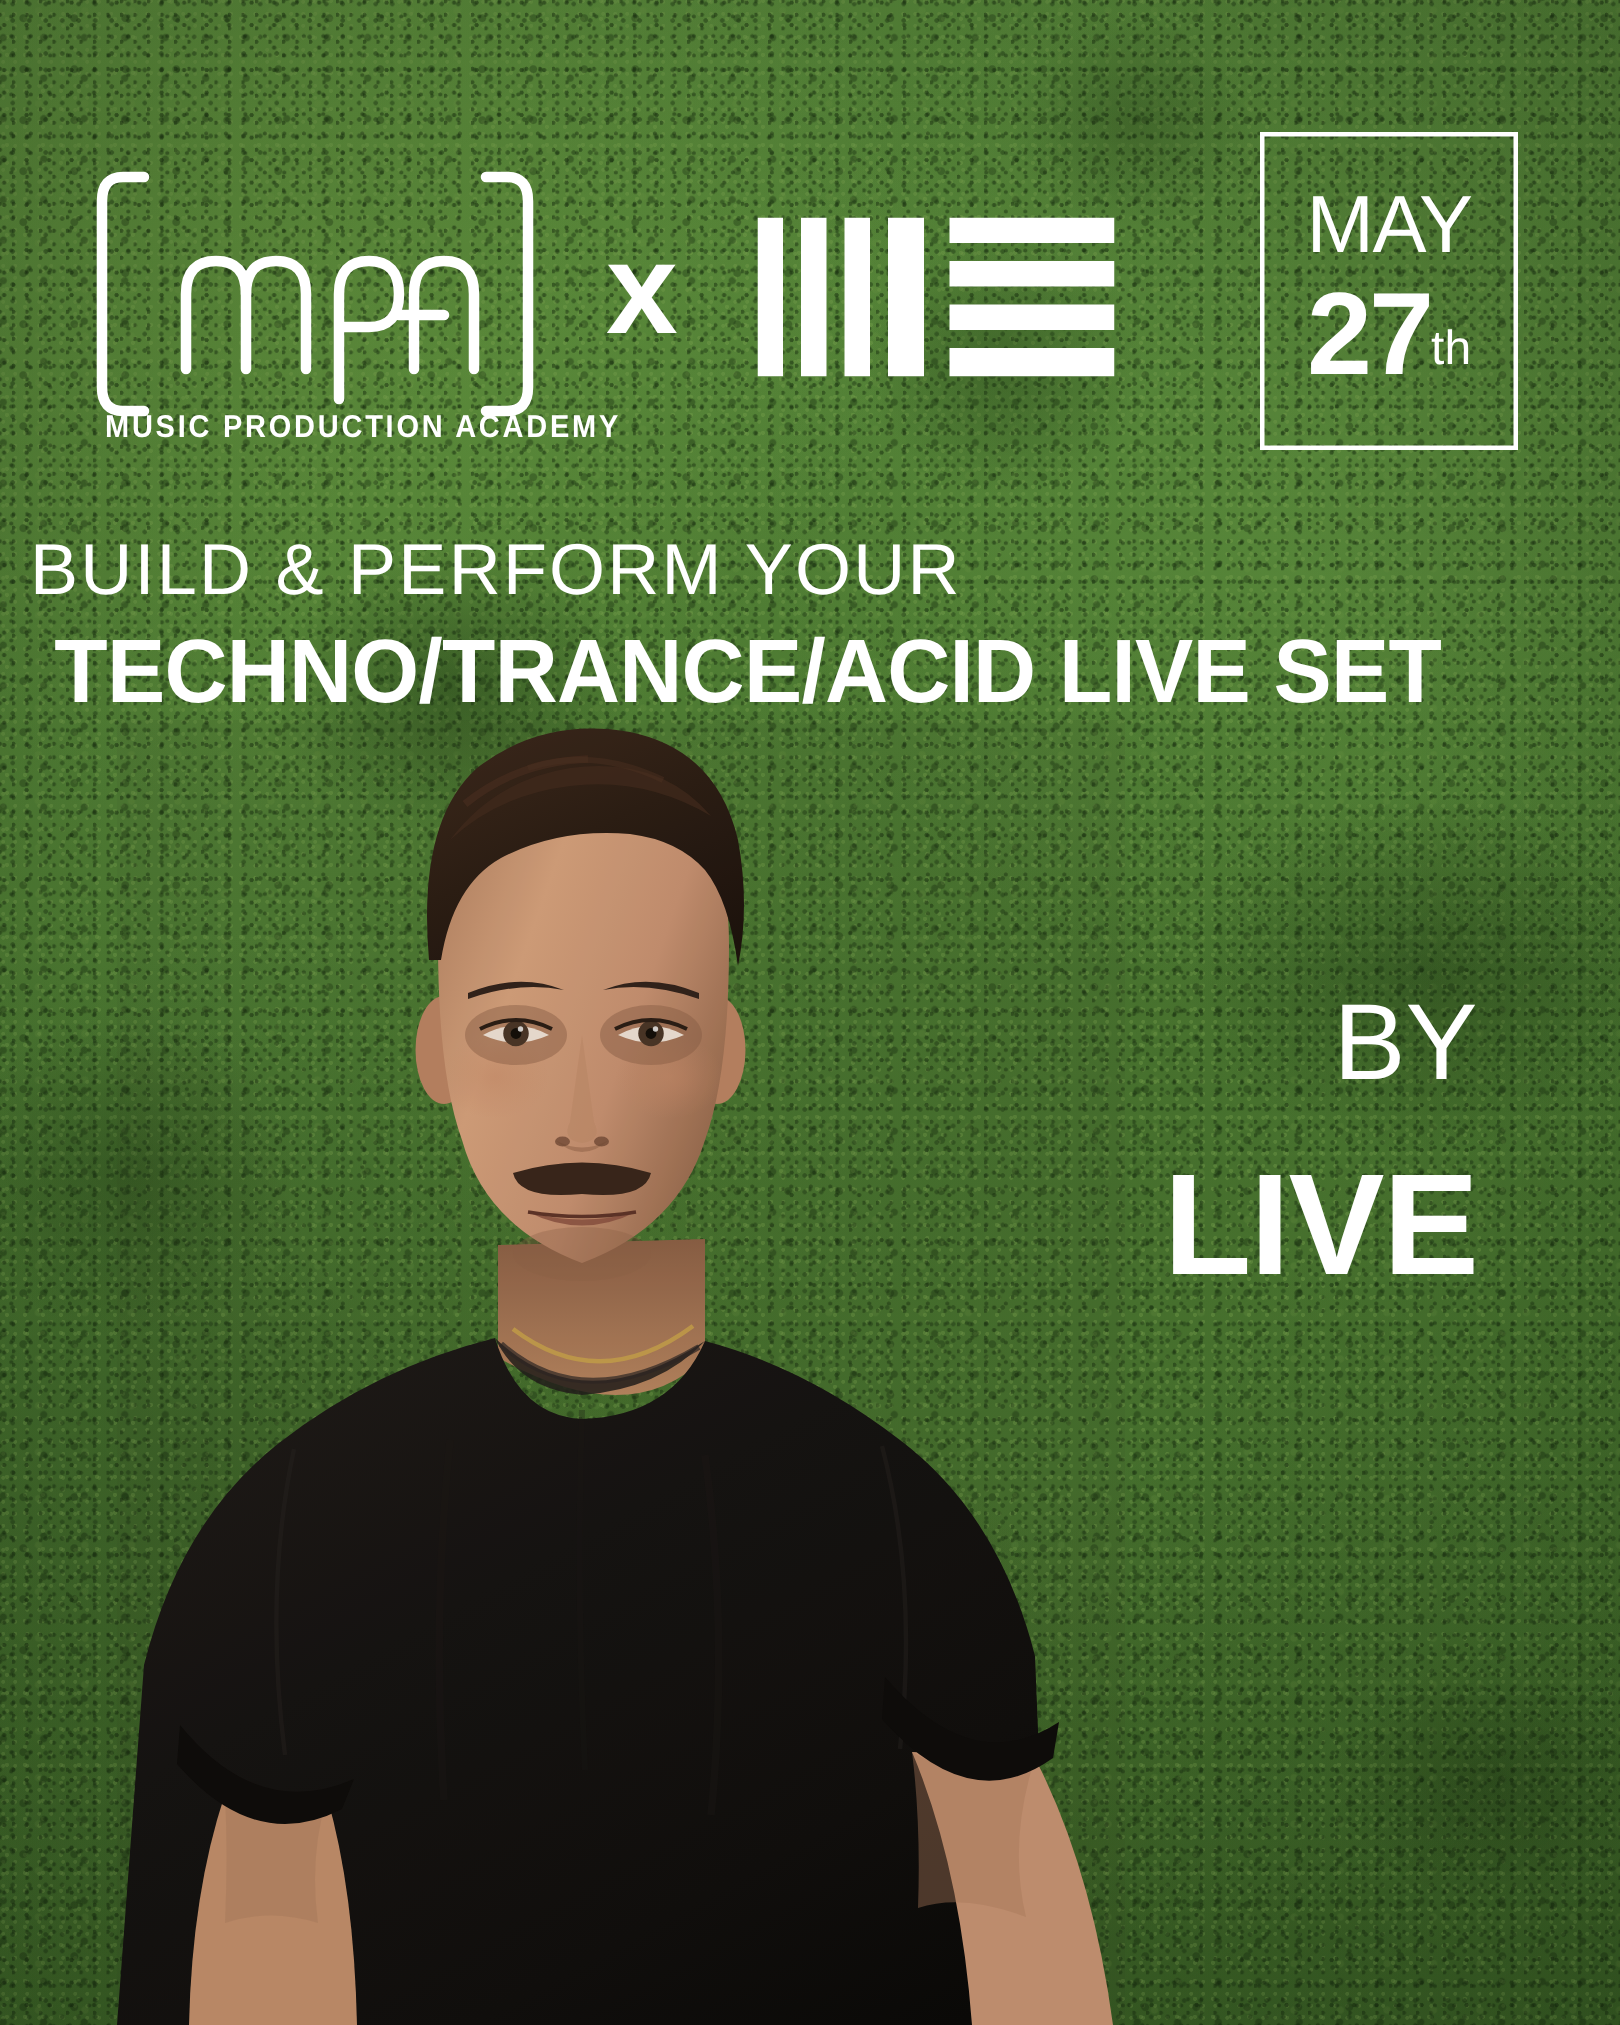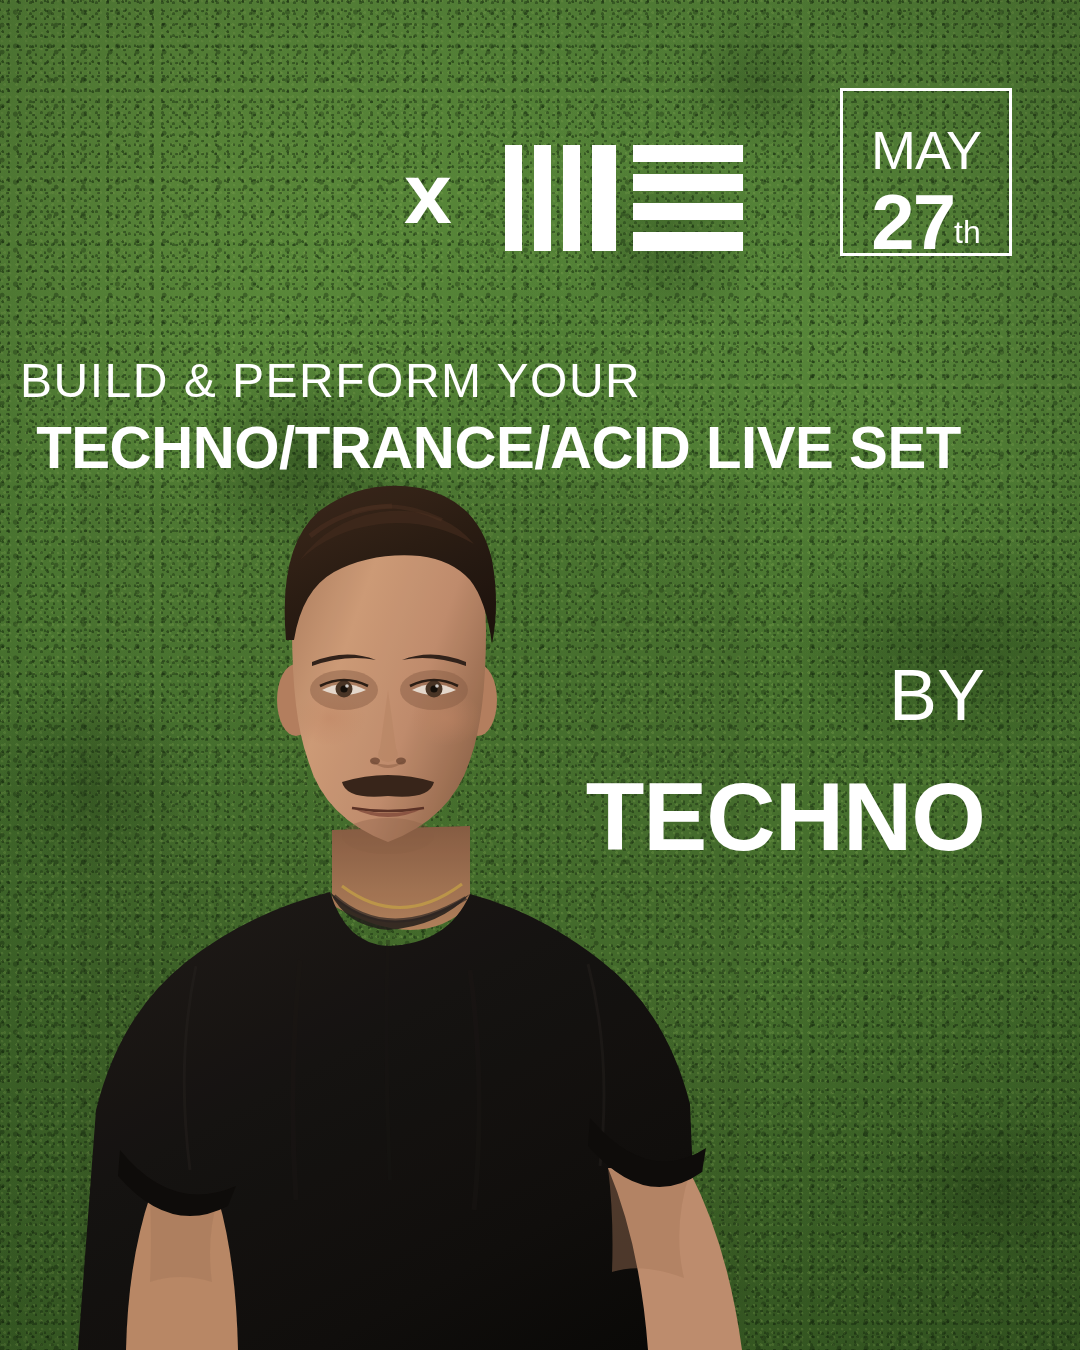--- a/index.html
+++ b/index.html
@@ -100,21 +100,21 @@
     line-height:1; letter-spacing:0;
   }
 
   
   .ableton-logo { position:absolute; left:505px; top:145px; width:238px; height:106px; }
   .ableton-logo svg { display:block; }
 
   
   .date-badge {
     position:absolute; left:840px; top:88px;
-    width:172px; height:168px;
+    width:172px; height:212px;
     border:3px solid #ffffff;
     color:#fff;
   }
   .date-month {
     position:absolute; left:0; right:0; top:32px;
     text-align:center;
     font-size:54px; font-weight:300; line-height:1;
     letter-spacing:-1px;
   }
   .date-daywrap {
@@ -298,20 +298,42 @@
       <path d="M608 1168 Q644 1190 690 1172 Q672 1228 684 1278 Q642 1262 612 1272 Q614 1216 608 1168 Z" fill="#ad7c5d" opacity=".42"></path>
 
       <path d="M590 1118 Q648 1186 706 1148 L702 1172 Q646 1212 588 1146 Z" fill="#0c0a09"></path>
 
       <rect x="78" y="480" width="672" height="870" fill="#2b3a1c" opacity=".06"></rect>
     </svg>
   </div>
 
   <div class="header">
 
+    <div class="mpa-logo">
+      <div class="mpa-mark">
+        <svg width="300" height="172" viewBox="0 0 300 172" xmlns="http://www.w3.org/2000/svg">
+          <g fill="none" stroke="#ffffff" stroke-width="7" stroke-linecap="round" stroke-linejoin="round">
+
+            <path d="M36 8 H22 Q8 8 8 24 V148 Q8 164 22 164 H36"></path>
+
+            <path d="M264 8 H278 Q292 8 292 24 V148 Q8 164 278 164 H264" stroke="none"></path>
+            <path d="M264 8 H278 Q292 8 292 24 V148 Q292 164 278 164 H264"></path>
+
+            <path d="M64 136 V86 Q64 64 84 64 Q104 64 104 86 V136"></path>
+            <path d="M104 86 Q104 64 124 64 Q144 64 144 86 V136"></path>
+
+            <path d="M166 156 V86 Q166 64 186 64 Q206 64 206 86 Q206 108 186 108 H166"></path>
+
+            <path d="M216 136 V86 Q216 64 236 64 Q256 64 256 86 V136"></path>
+            <path d="M206 100 H236"></path>
+          </g>
+        </svg>
+      </div>
+      <div class="mpa-tagline">MUSIC PRODUCTION ACADEMY</div>
+    </div>
 
     <div class="x-symbol">x</div>
 
     <div class="ableton-logo">
       <svg width="238" height="106" viewBox="0 0 238 106" xmlns="http://www.w3.org/2000/svg">
         <g fill="#ffffff">
           <rect x="0" y="0" width="17" height="106"></rect>
           <rect x="29" y="0" width="17" height="106"></rect>
           <rect x="58" y="0" width="17" height="106"></rect>
           <rect x="87" y="0" width="24" height="106"></rect>
@@ -331,16 +353,16 @@
     </div>
   </div>
 
   <div class="headline">
     <div class="headline-line1">BUILD &amp; PERFORM YOUR</div>
     <div class="headline-line2">TECHNO/TRANCE/ACID LIVE SET</div>
   </div>
 
   <div class="artist-block">
     <div class="artist-by">BY</div>
-    <div class="artist-name">TECHNO</div>
+    <div class="artist-name">LIVE</div>
   </div>
 
 </div>
 
 </body></html>

